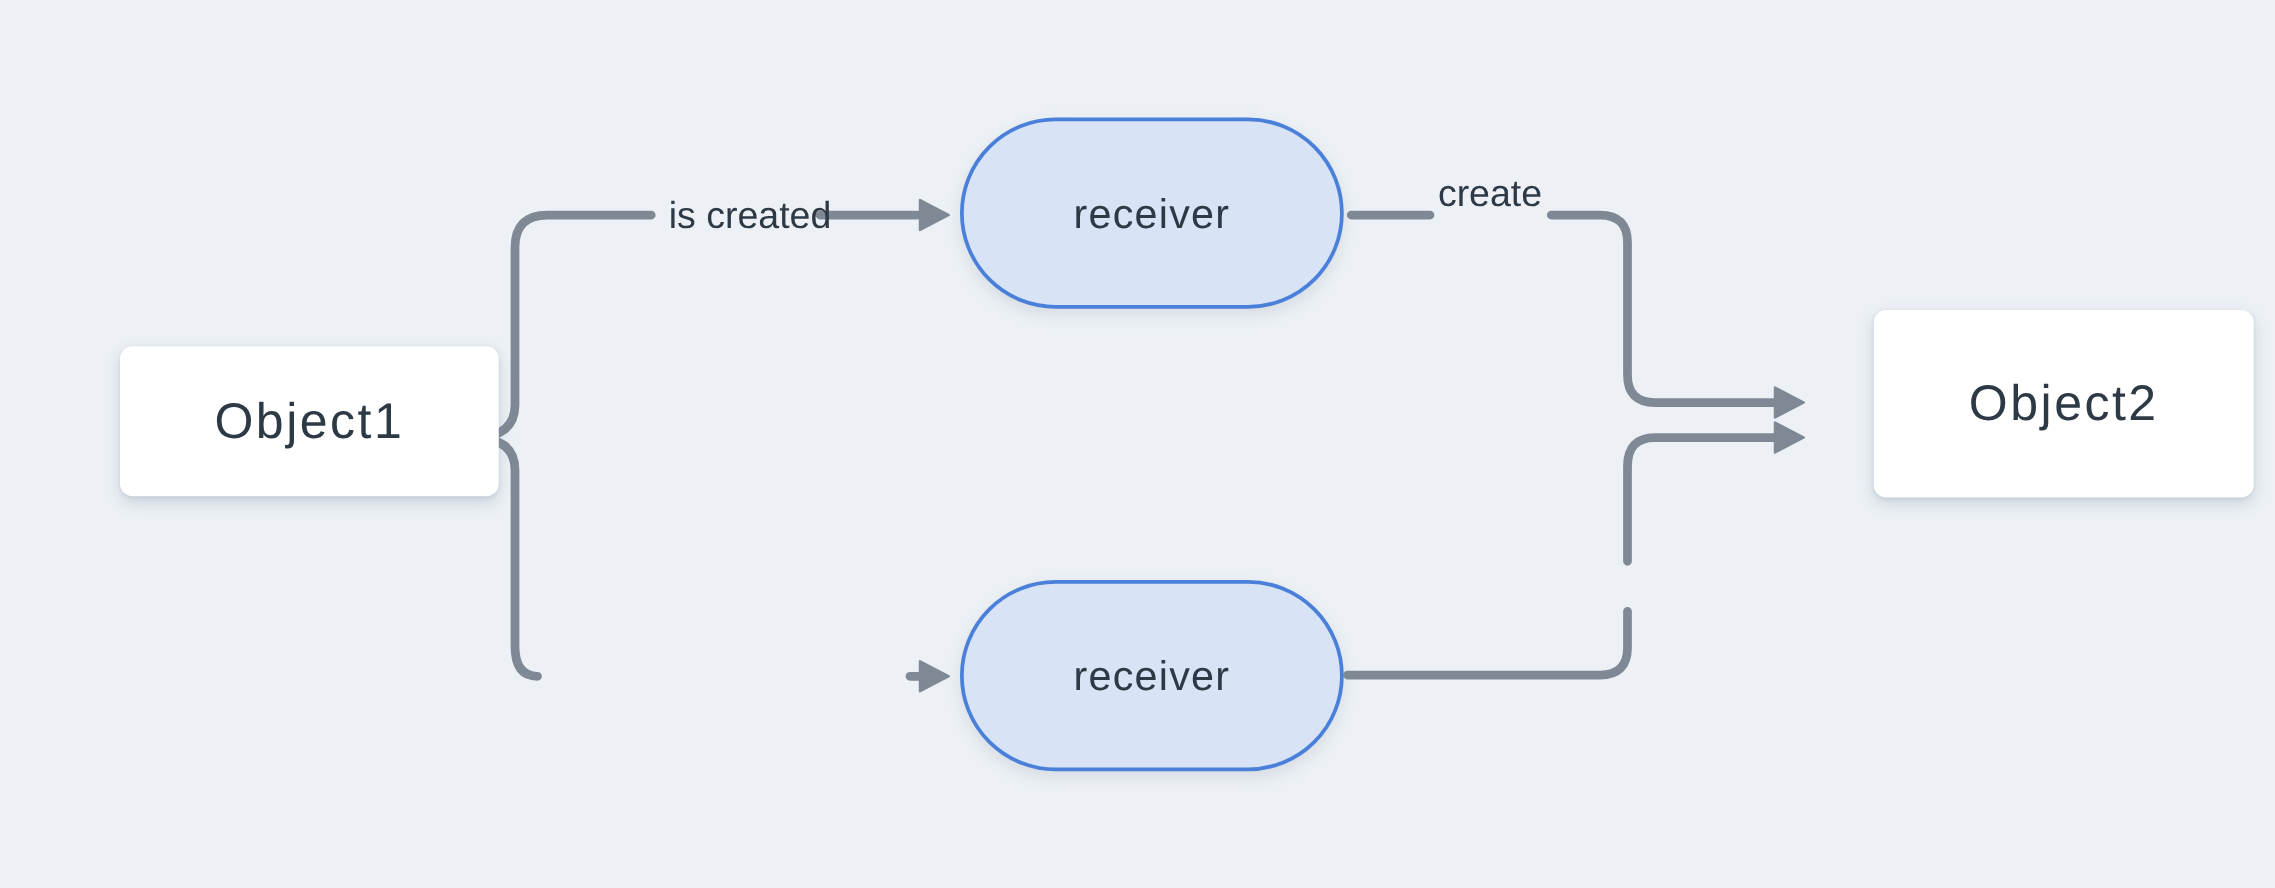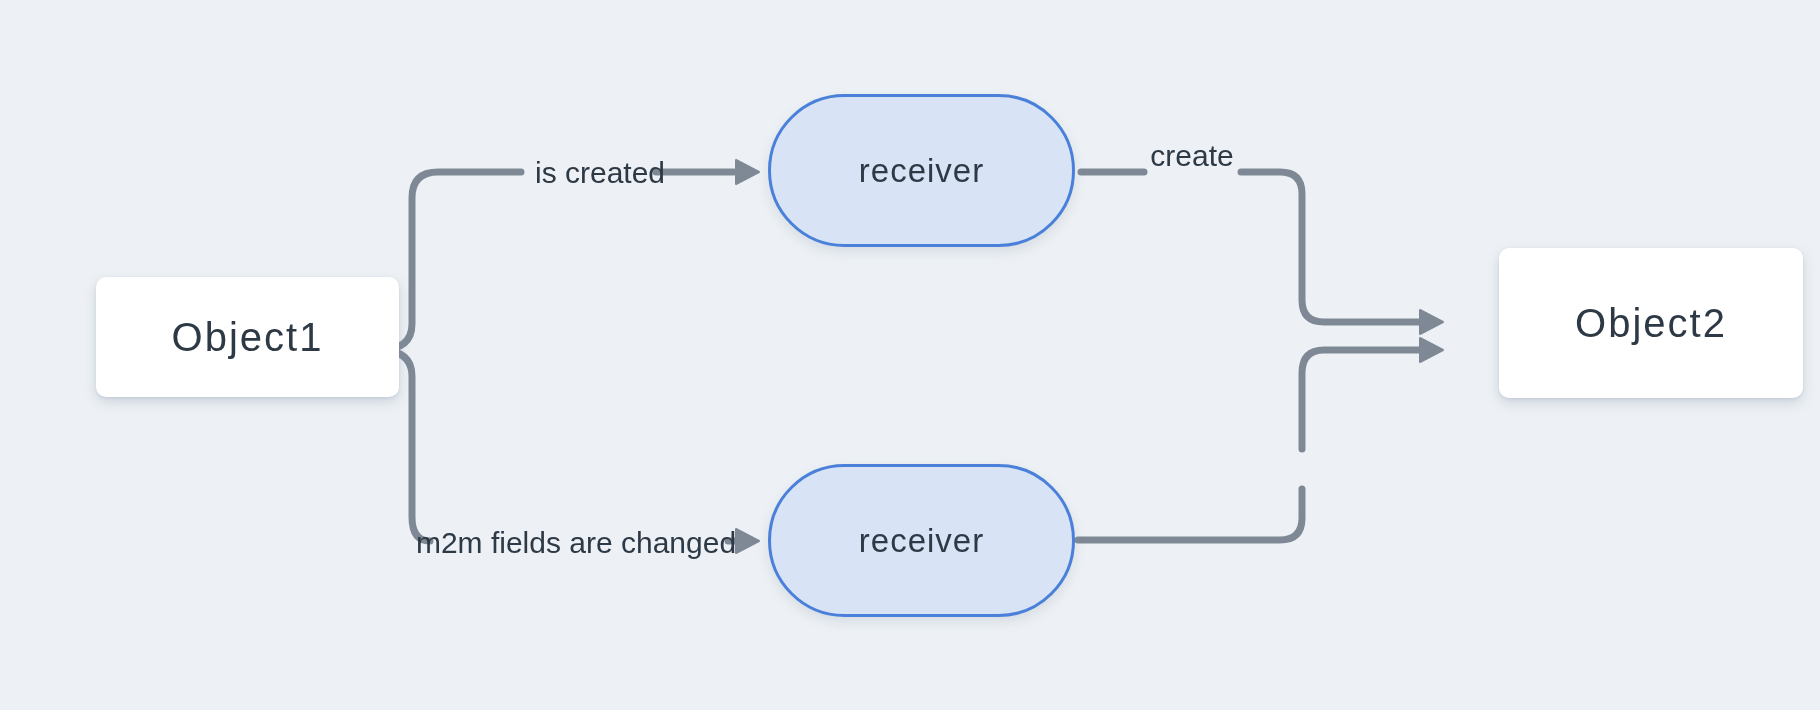--- a/index.html
+++ b/index.html
@@ -116,16 +116,15 @@
   </div>
 
   <div class="node pill" id="node-receiver-bottom">
     <span>receiver</span>
   </div>
 
   <div class="edge-label" id="label-is-created">is created</div>
 
   <div class="edge-label" id="label-create">create</div>
 
-  <div class="edge-label" id="label-m2m-changed">m2m fields are changed</div>
 
 
 </div>
 
 </body></html>

